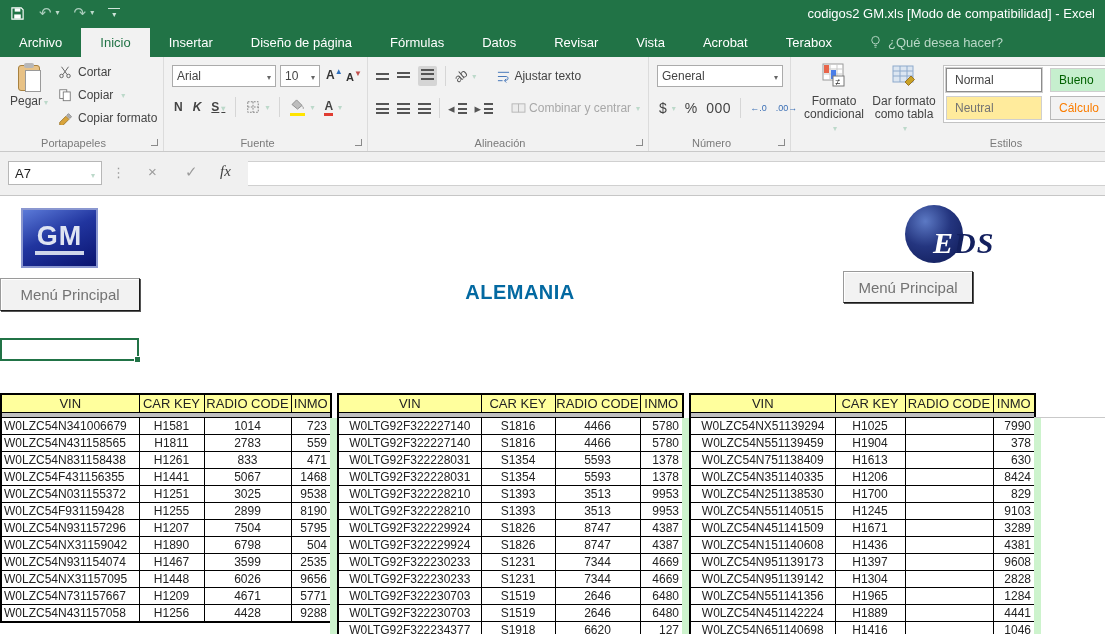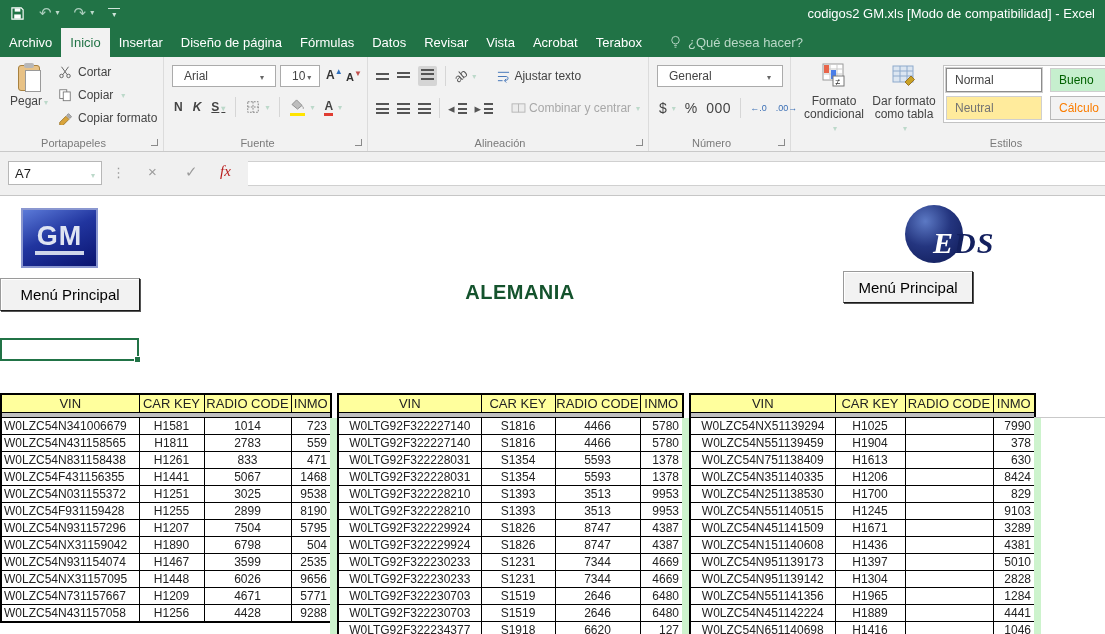--- a/index.html
+++ b/index.html
@@ -10,32 +10,32 @@
   .titlebar { position:absolute; left:0; top:0; width:1105px; height:28px; background:#217346; color:#fff; }
   .qat { position:absolute; left:10px; top:3px; display:flex; align-items:center; gap:14px; }
   .qat .btn { display:flex; align-items:center; gap:2px; color:#a9cdbb; font-size:15px; line-height:20px; }
   .qat .btn svg { display:block; }
   .dd::after { content:"▾"; font-size:8px; color:#bcd9ca; margin-left:2px; }
   .qat-custom { width:12px; border-top:1.5px solid #cfe5d9; padding-top:1px; text-align:center; color:#cfe5d9; font-size:8px; }
   .title-text { position:absolute; right:10px; top:6px; font-size:13px; white-space:nowrap; }
 
   
   .tabbar { position:absolute; left:0; top:28px; width:1105px; height:29px; background:#217346; display:flex; align-items:stretch; font-size:13px; color:#fff; }
-  .tab { padding:0 9px; line-height:29px; white-space:nowrap; }
+  .tab { padding:0 19px; line-height:29px; white-space:nowrap; }
   .tab.active { background:#f2f2f2; color:#217346; }
   .tellme { display:flex; align-items:center; gap:6px; margin-left:18px; color:#b9d8c7; }
 
   
   .ribbon { position:absolute; left:0; top:57px; width:1105px; height:95px; background:#f2f2f2; border-bottom:1px solid #c9c9c9; font-size:12px; color:#444; }
   .group { position:absolute; top:0; height:94px; border-right:1px solid #dcdcdc; }
   .group-label { position:absolute; bottom:2px; left:0; right:16px; text-align:center; font-size:11px; color:#7a7a7a; }
   .launcher { position:absolute; right:5px; bottom:5px; width:7px; height:7px; border-right:1px solid #8a8a8a; border-bottom:1px solid #8a8a8a; }
   .rowline { position:absolute; display:flex; align-items:center; gap:6px; }
   .mini { display:inline-flex; align-items:center; gap:3px; color:#444; }
-  .combo { background:#fff; border:1px solid #ababab; height:22px; display:flex; align-items:center; padding:0 11px; justify-content:space-between; }
+  .combo { background:#fff; border:1px solid #ababab; height:22px; display:flex; align-items:center; padding:0 4px; justify-content:space-between; }
   .combo .dd::after { color:#666; }
   .vsep { width:1px; height:20px; background:#d6d6d6; }
   .glyph { font-size:13px; color:#555; }
   .bars { display:inline-block; width:13px; height:11px; background:repeating-linear-gradient(to bottom,#555 0 2px,transparent 2px 4.5px); }
   .sel { background:#d5d5d5; border-radius:2px; padding:3px; }
   .grayed { color:#a8a8a8; }
   .paste-big { position:absolute; left:6px; top:6px; width:46px; height:74px; text-align:center; }
   .clipboard { width:22px; height:26px; margin:2px auto 3px; background:#e8c286; border:1px solid #a8813f; border-radius:3px; position:relative; }
   .clipboard::before { content:""; position:absolute; left:5px; top:-3px; width:10px; height:5px; background:#b7b7b7; border-radius:2px; }
   .clipboard::after { content:""; position:absolute; left:6px; top:4px; width:14px; height:20px; background:#fff; border:1px solid #9a9a9a; }
@@ -46,36 +46,36 @@
   .style-cell { width:96px; height:24px; font-size:12px; line-height:22px; padding-left:8px; border:1px solid #cfcfcf; }
   .gallery { position:absolute; left:152px; top:8px; width:220px; background:#fff; border:1px solid #c3c3c3; padding:2px; display:grid; grid-template-columns:100px 100px; gap:4px; }
   .bigbtn { position:absolute; top:5px; width:66px; text-align:center; line-height:13px; color:#444; }
   .bigbtn .ic { margin:0 auto 4px; }
 
   
   .formulabar { position:absolute; left:0; top:152px; width:1105px; height:44px; background:#f0f0f0; border-bottom:1px solid #c6c6c6; }
   .namebox { position:absolute; left:8px; top:9px; width:94px; height:24px; background:#fff; border:1px solid #b7b7b7; display:flex; align-items:center; justify-content:space-between; padding:0 6px; font-size:13px; }
   .fdots { position:absolute; left:112px; top:13px; color:#9a9a9a; font-size:13px; }
   .fbtn { position:absolute; top:11px; font-size:15px; color:#9b9b9b; }
-  .fx { font-family:"Liberation Serif",serif; font-style:italic; color:#b91c1c; font-size:15px; }
+  .fx { font-family:"Liberation Serif",serif; font-style:italic; color:#404040; font-size:15px; }
   .finput { position:absolute; left:248px; top:9px; right:0; height:25px; background:#fff; border-top:1px solid #d0d0d0; border-bottom:1px solid #d0d0d0; }
 
   
   .sheet { position:absolute; left:0; top:196px; width:1105px; height:549px; background:#fff; }
   .gm-logo { position:absolute; left:21px; top:12px; width:77px; height:60px; background:linear-gradient(155deg,#5b7ad8 0%,#21359f 45%,#0a1470 100%); border:2px solid #8a97d0; display:flex; align-items:center; justify-content:center; }
   .gm-text { color:#dfe4f2; font-size:27px; font-weight:bold; letter-spacing:1px; border-bottom:4px solid #cfd6ea; line-height:29px; padding:0 2px; }
   .eds-logo { position:absolute; left:901px; top:8px; width:120px; height:64px; }
   .eds-sphere { position:absolute; left:4px; top:1px; width:58px; height:58px; border-radius:50%; background:radial-gradient(circle at 35% 28%,#5c79c4 0%,#24357f 45%,#0d1852 100%); }
   .eds-text { position:absolute; left:32px; top:22px; font-family:"Liberation Serif",serif; font-style:italic; font-weight:bold; font-size:30px; letter-spacing:1px; }
   .eds-e { color:#ffffff; }
   .eds-ds { color:#13205e; }
-  .menu-btn { position:absolute; background:#f2f2f2; border:1px solid; border-color:#9a9a9a #1a1a1a #1a1a1a #9a9a9a; box-shadow:inset 1px 1px 0 #ffffff, 1px 1px 0 #555; color:#000000; font-size:15px; display:flex; align-items:center; justify-content:center; }
+  .menu-btn { position:absolute; background:#f2f2f2; border:1px solid; border-color:#9a9a9a #1a1a1a #1a1a1a #9a9a9a; box-shadow:inset 1px 1px 0 #ffffff, 1px 1px 0 #555; color:#737373; font-size:15px; display:flex; align-items:center; justify-content:center; }
   .menu-left { left:0; top:82px; width:140px; height:33px; }
   .menu-right { left:843px; top:75px; width:130px; height:32px; }
-  .region-title { position:absolute; left:395px; top:85px; width:250px; text-align:center; font-size:20px; font-weight:bold; color:#14532d; letter-spacing:0.5px; }
+  .region-title { position:absolute; left:395px; top:85px; width:250px; text-align:center; font-size:20px; font-weight:bold; color:#0369a1; letter-spacing:0.5px; }
   .selcell { position:absolute; left:0; top:142px; width:139px; height:23px; border:2px solid #217346; background:#fff; }
   .selcell::after { content:""; position:absolute; right:-4px; bottom:-4px; width:5px; height:5px; background:#217346; border:1px solid #fff; }
 
   table.vin { position:absolute; top:197px; border-collapse:collapse; table-layout:fixed; border:2px solid #000; font-size:12px; }
   table.vin th { border:1px solid #000; background:#ffff9d; font-weight:normal; font-size:13px; height:17px; line-height:17px; text-align:center; overflow:hidden; white-space:nowrap; }
   table.vin td { border:1px solid #000; height:16px; line-height:16px; text-align:center; overflow:hidden; white-space:nowrap; padding:0; }
   table.vin td.sep { height:5px; background:#c0c0c0; border-left:1px solid #000; border-right:1px solid #000; }
   table.vin td:nth-child(4) { text-align:right; padding-right:3px; }
   table.t1 { left:0; }
   table.t1 td:nth-child(1) { text-align:left; padding-left:2px; }
@@ -583,21 +583,21 @@
         <tr>
           <td>W0LZC54N151140608</td>
           <td>H1436</td>
           <td></td>
           <td>4381</td>
         </tr>
         <tr>
           <td>W0LZC54N951139173</td>
           <td>H1397</td>
           <td></td>
-          <td>5010</td>
+          <td>9608</td>
         </tr>
         <tr>
           <td>W0LZC54N951139142</td>
           <td>H1304</td>
           <td></td>
           <td>2828</td>
         </tr>
         <tr>
           <td>W0LZC54N551141356</td>
           <td>H1965</td>

